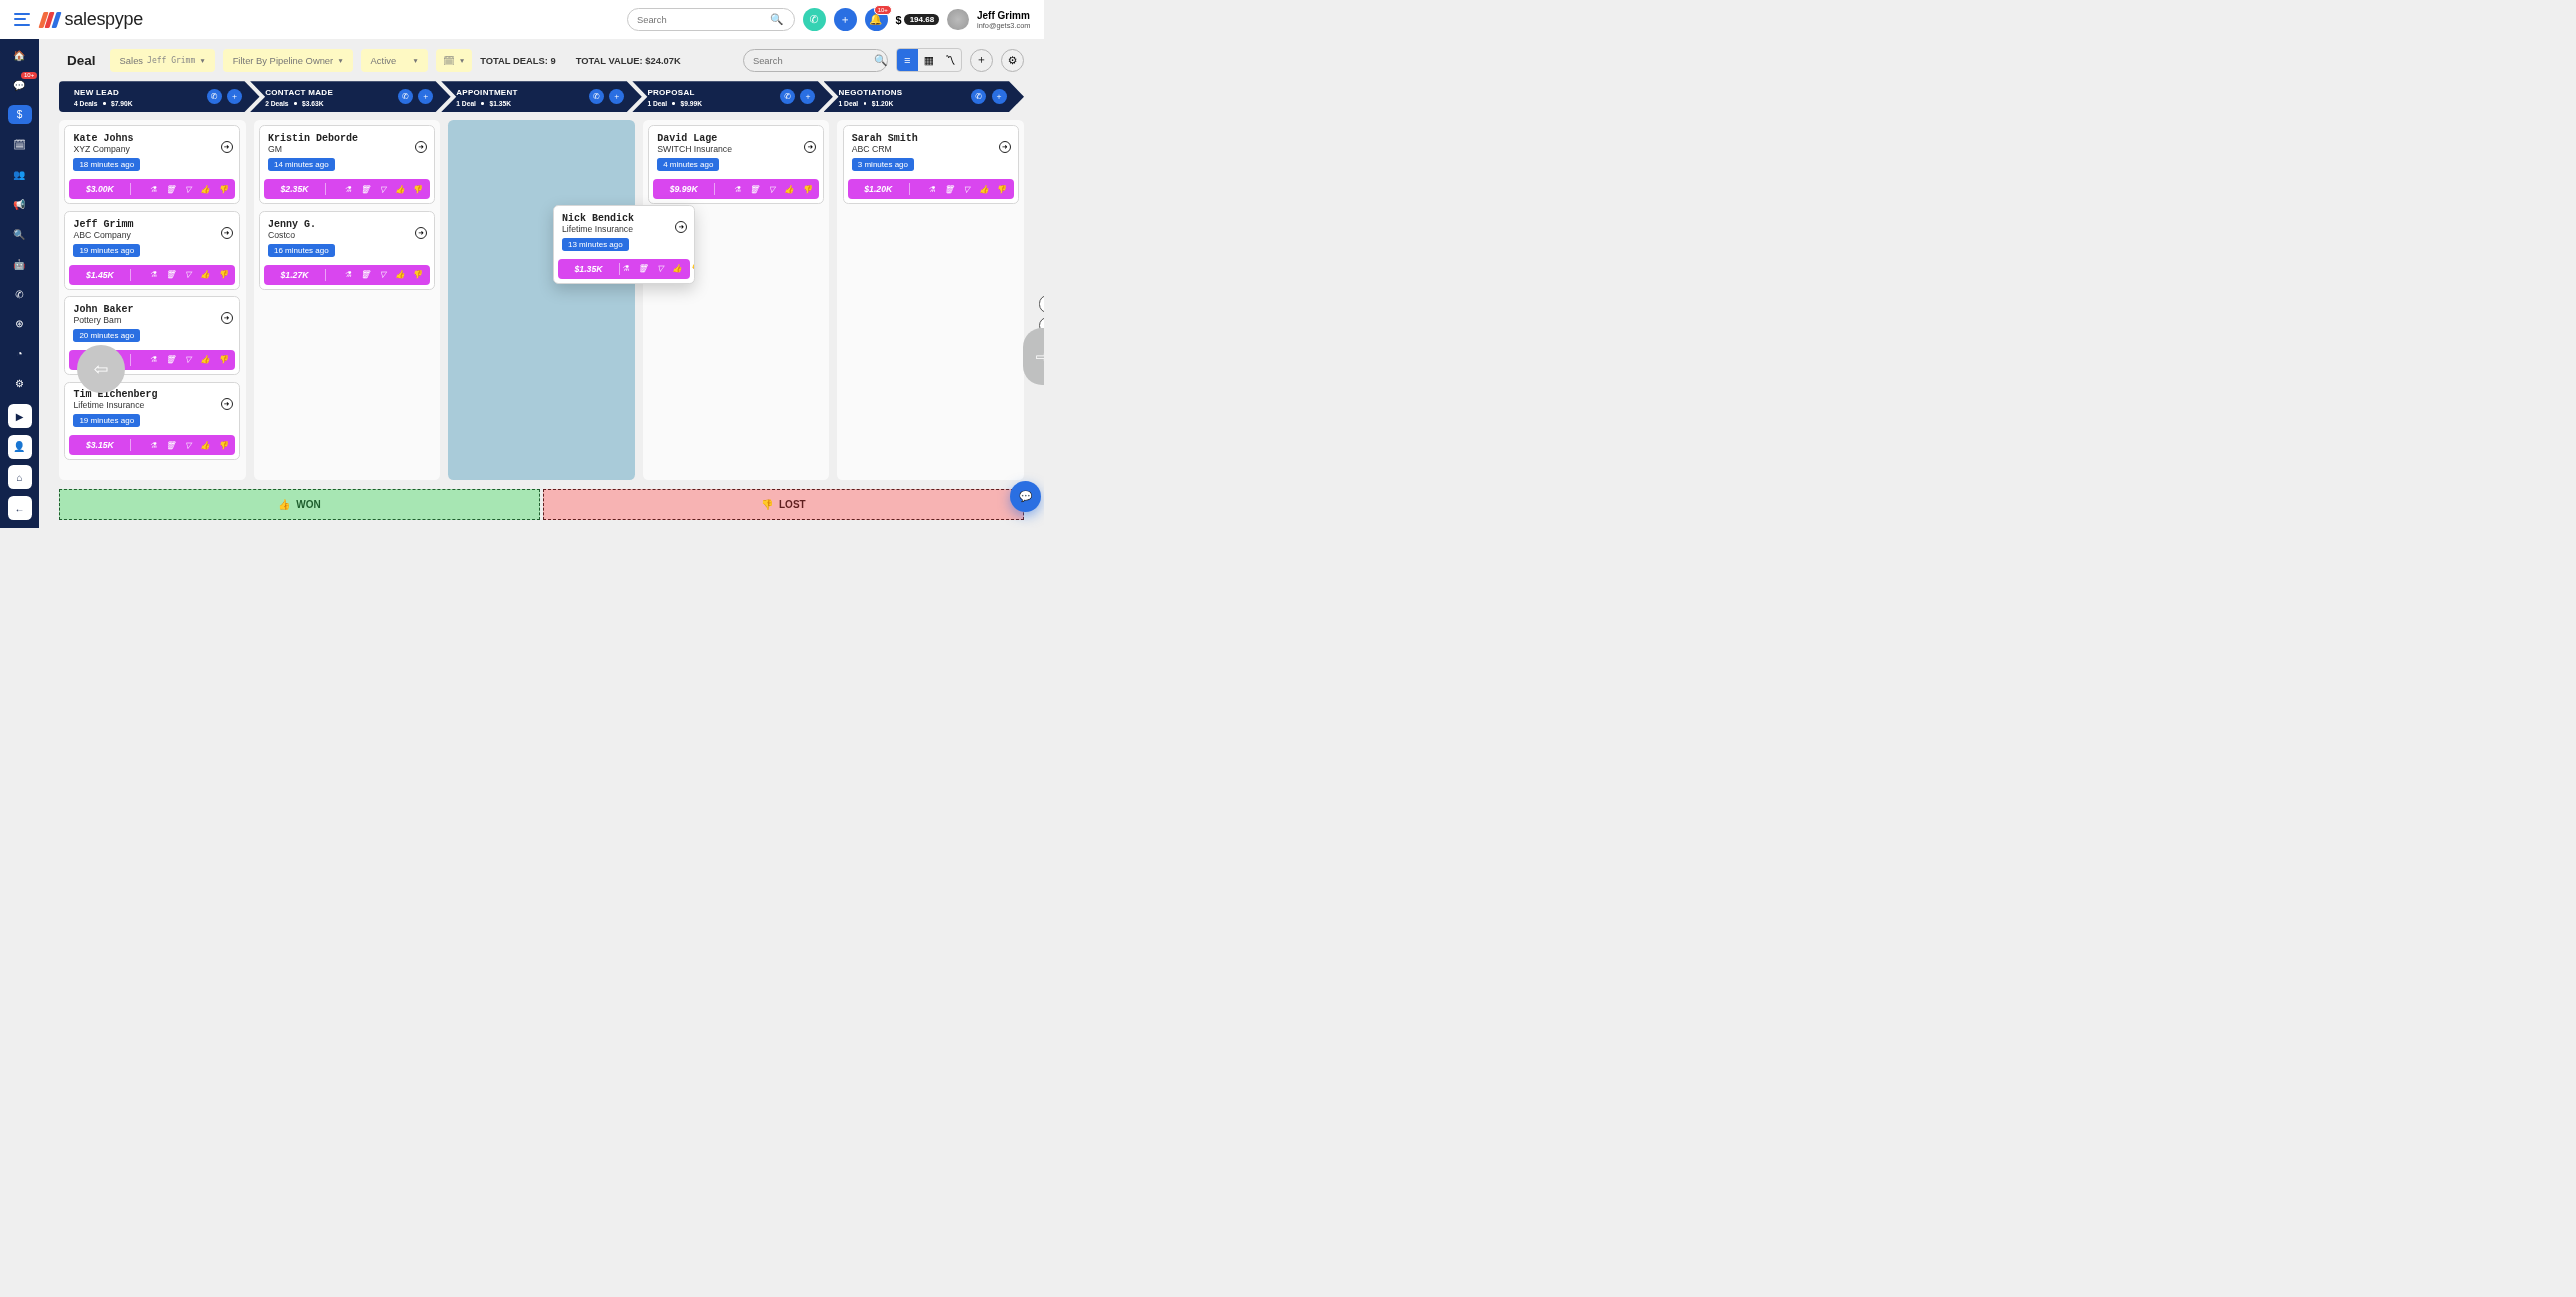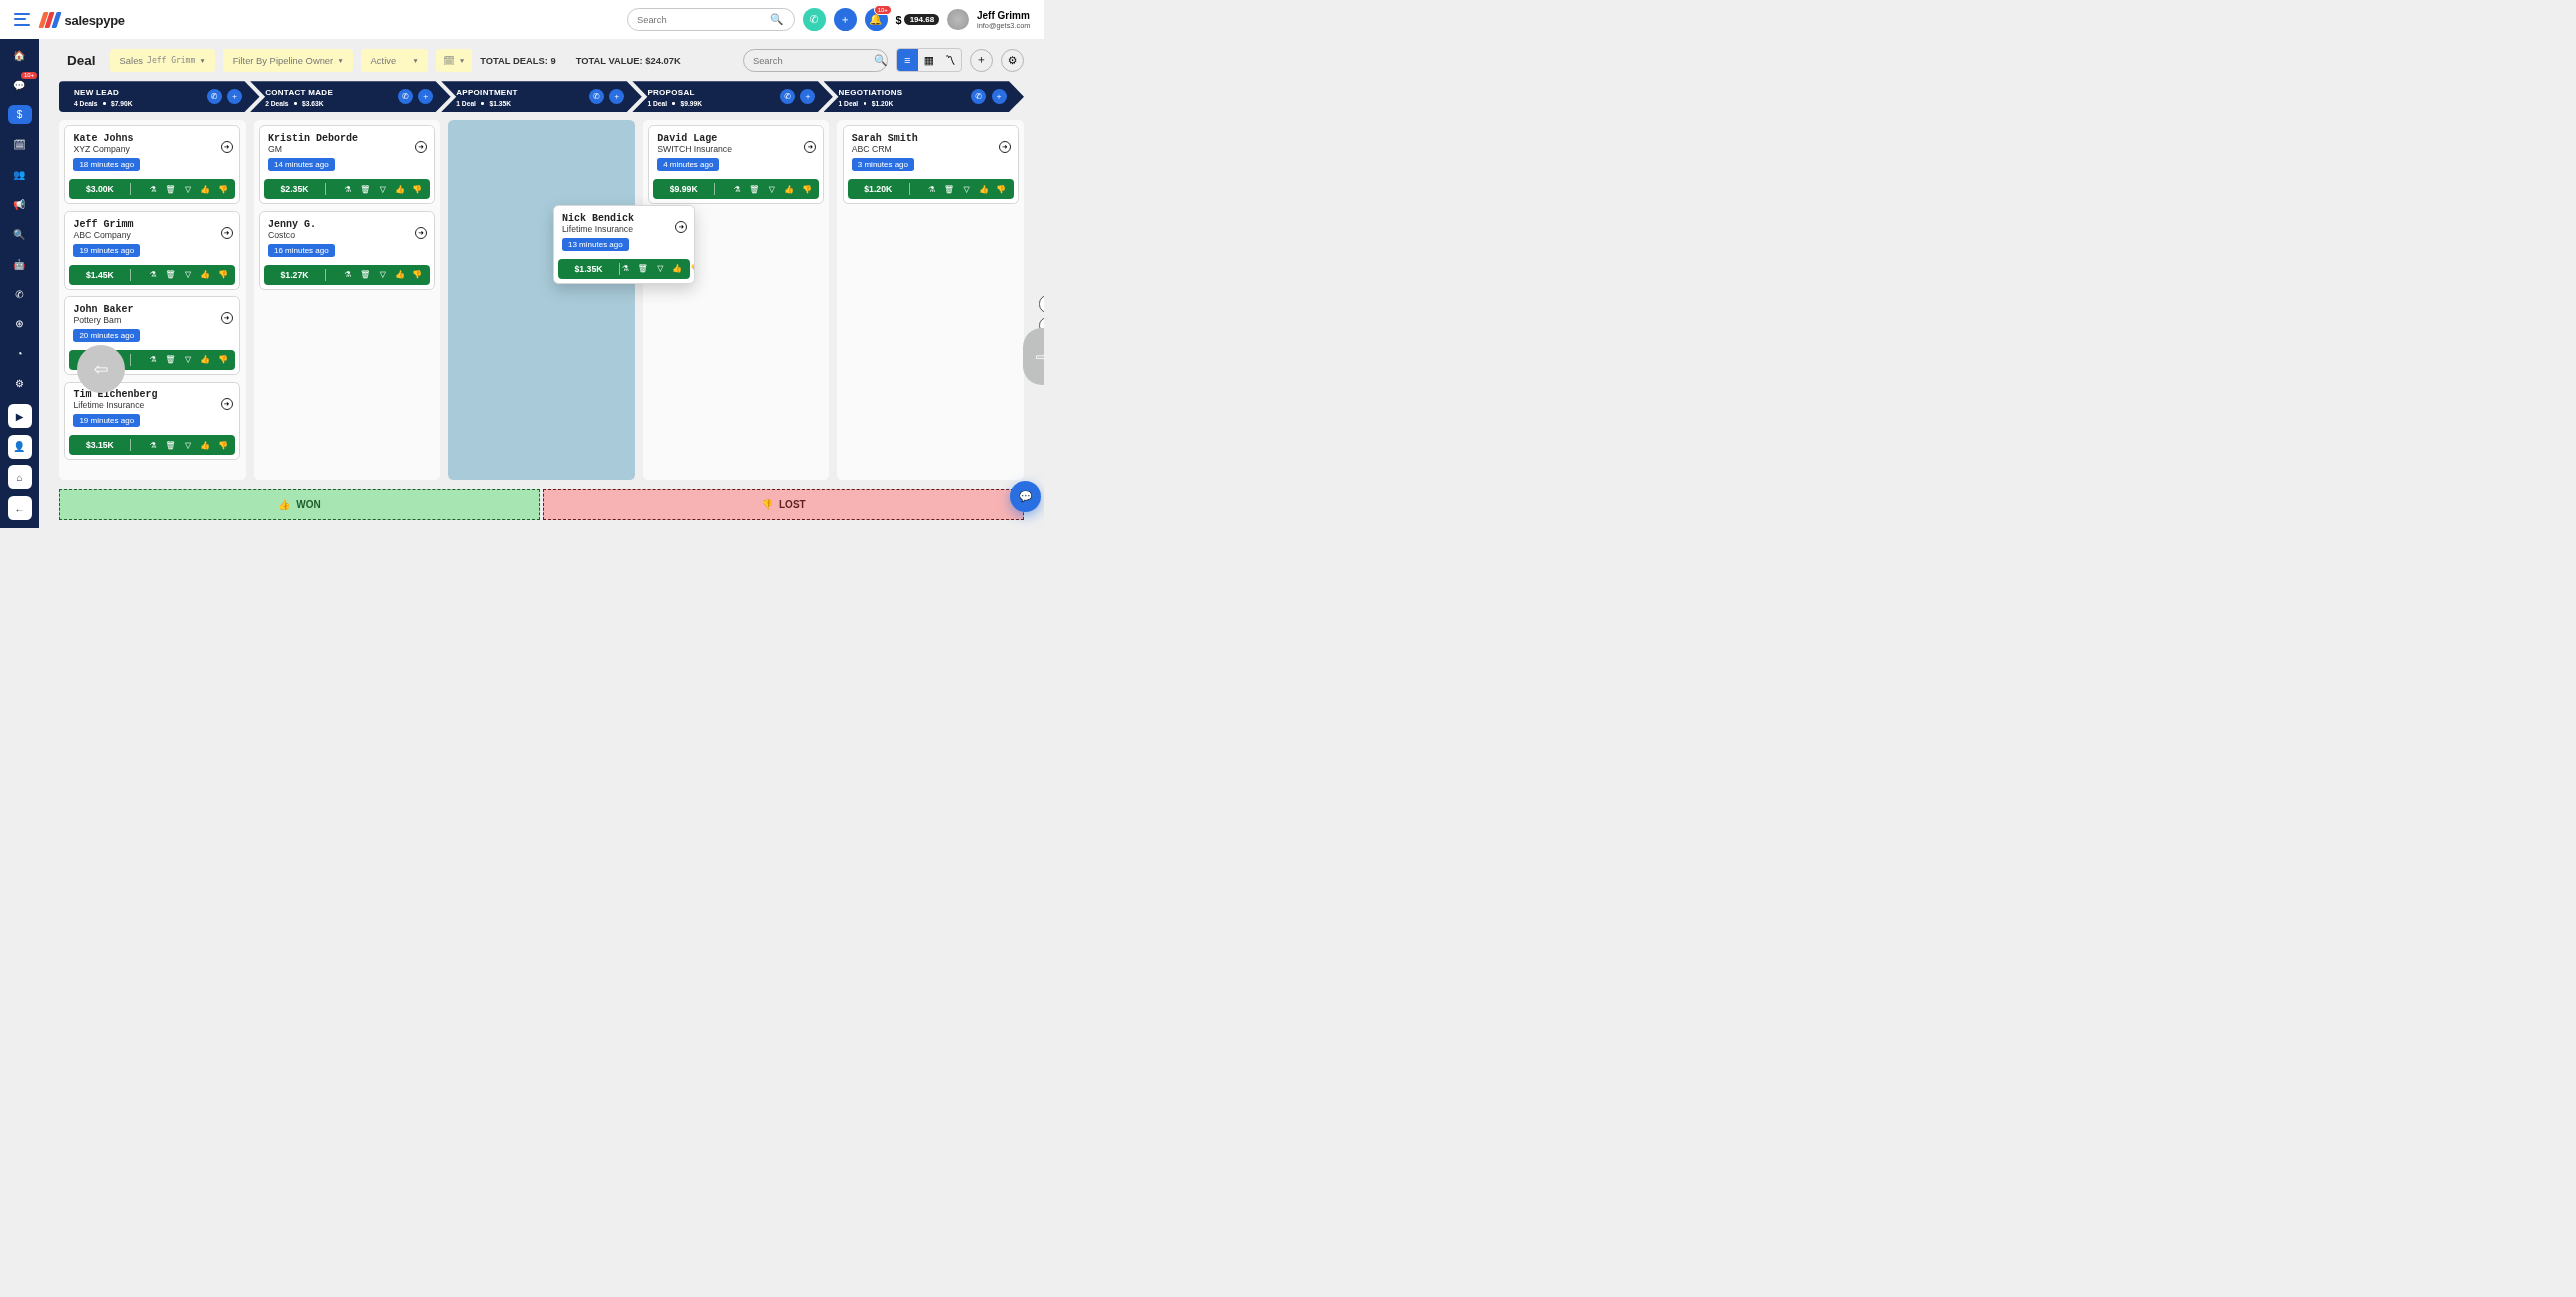--- a/index.html
+++ b/index.html
@@ -6,21 +6,21 @@
 body { font-family: -apple-system, BlinkMacSystemFont, 'Segoe UI', sans-serif; background: #EFEFEF; width: 1044px; height: 528px; overflow: hidden; }
 .app { display: flex; flex-direction: column; height: 100%; }
 
 
 .header { background: #fff; height: 39px; display: flex; align-items: center; padding: 0 13.5px; gap: 8px; }
 .menu-ico { width: 19px; height: 13.5px; cursor: pointer; }
 .menu-ico span { display: block; height: 2px; background: #2A6FE2; border-radius: 1.3px; }
 .menu-ico span:nth-child(1) { width: 16px; }
 .menu-ico span:nth-child(2) { width: 12px; margin: 3.4px 0; }
 .menu-ico span:nth-child(3) { width: 16px; }
-.logo { display: flex; align-items: flex-end; font-weight: 700; font-size: 13px; color: #222; letter-spacing: -0.3px; }
+.logo { display: flex; align-items: center; font-weight: 400; font-size: 18px; color: #222; letter-spacing: -0.3px; }
 .logo .stripes { display: inline-flex; margin-right: 4px; }
 .logo .stripes span { width: 5.4px; height: 16px; display: inline-block; transform: skewX(-18deg); margin-right: 1.3px; border-radius: 1.3px; }
 .logo .s1 { background: #F36B3E; } .logo .s2 { background: #EB3F3F; } .logo .s3 { background: #2E6FE2; }
 .header .spacer { flex: 1; }
 .search-global { width: 168px; height: 23px; border: 0.7px solid #C8C8C8; border-radius: 12px; display: flex; align-items: center; padding: 0 9.4px; background: #fff; }
 .search-global input { border: none; outline: none; flex: 1; font-size: 9.4px; color: #555; background: transparent; }
 .circ-btn { width: 23px; height: 23px; border-radius: 50%; display: flex; align-items: center; justify-content: center; color: #fff; cursor: pointer; position: relative; }
 .bg-teal { background: #35D2B3; } .bg-blue { background: #2A6FE2; }
 .badge-not { position: absolute; top: -2.7px; right: -4px; background: #EB3F3F; color:#fff; font-size:6px; padding:0.7px 2.7px; border-radius:5.4px; border:1.3px solid #fff; }
 .money { display: flex; align-items: center; gap: 2.7px; font-weight: 600; }
@@ -66,21 +66,21 @@
 .columns{ display:flex; gap:8px; margin-top:8px; flex:1; min-height:0; }
 .col{ flex:1; background:#FAFAFA; border-radius:5.4px; padding:5.4px; display:flex; flex-direction:column; gap:6.7px; min-height:310px; }
 .col.drop{ background:#A9CBD9; }
 .card{ background:#fff; border:0.7px solid #D7D7D7; border-radius:5.4px; overflow:hidden; position:relative; }
 .card.drag{ position:absolute; z-index:50; box-shadow:0 5.4px 16px rgba(0,0,0,.18); }
 .card .head{ padding:6.7px 8px 4px; position:relative; }
 .card .name{ font-weight:700; font-size:10px; color:#222;font-family:Liberation Mono, monospace; }
 .card .comp{ font-size:8.7px; color:#333; }
 .card .time{ display:inline-block; background:#2A6FE2; color:#fff; font-size:8px; padding:2px 6px; border-radius:2.7px; margin-top:4px; }
 .card .goto{ position:absolute; right:6.7px; top:15px; width:12px;height:12px;border:1.3px solid #222; border-radius:50%; display:flex;align-items:center;justify-content:center; font-size:6.7px; cursor:pointer; }
-.card .bar{ background:#15803d; color:#fff; display:flex; align-items:center; padding:0; height:20px; margin:4px 4px 4px 4px; border-radius:4px; }
+.card .bar{ background:#d946ef; color:#fff; display:flex; align-items:center; padding:0; height:20px; margin:4px 4px 4px 4px; border-radius:4px;font-style:italic; }
 .card .bar .amt{ flex:0 0 62px; text-align:center; font-weight:700; font-size:8.7px; border-right:0.7px solid rgba(255,255,255,.5); height:12px; line-height:12px; }
 .card .bar .icons{ margin-left:auto; display:flex; gap:6.7px; padding-right:6.7px; }
 .card .bar .icons span{ width:10.8px; height:10.8px; display:flex; align-items:center; justify-content:center; font-size:8px; cursor:pointer; }
 
 
 .wl{ display:flex; gap:2.7px; margin-top:auto; padding-top:9.4px; position:relative; }
 .wl .z{ flex:1; border:0.7px dashed; height:31px; display:flex; align-items:center; justify-content:center; font-weight:800; font-size:10px; gap:5.4px; }
 .won{ background:#A7E6B3; border-color:#2FA34A; color:#1F5E2E; }
 .lost{ background:#F7B3B3; border-color:#D24A4A; color:#5E1F1F; }
 

